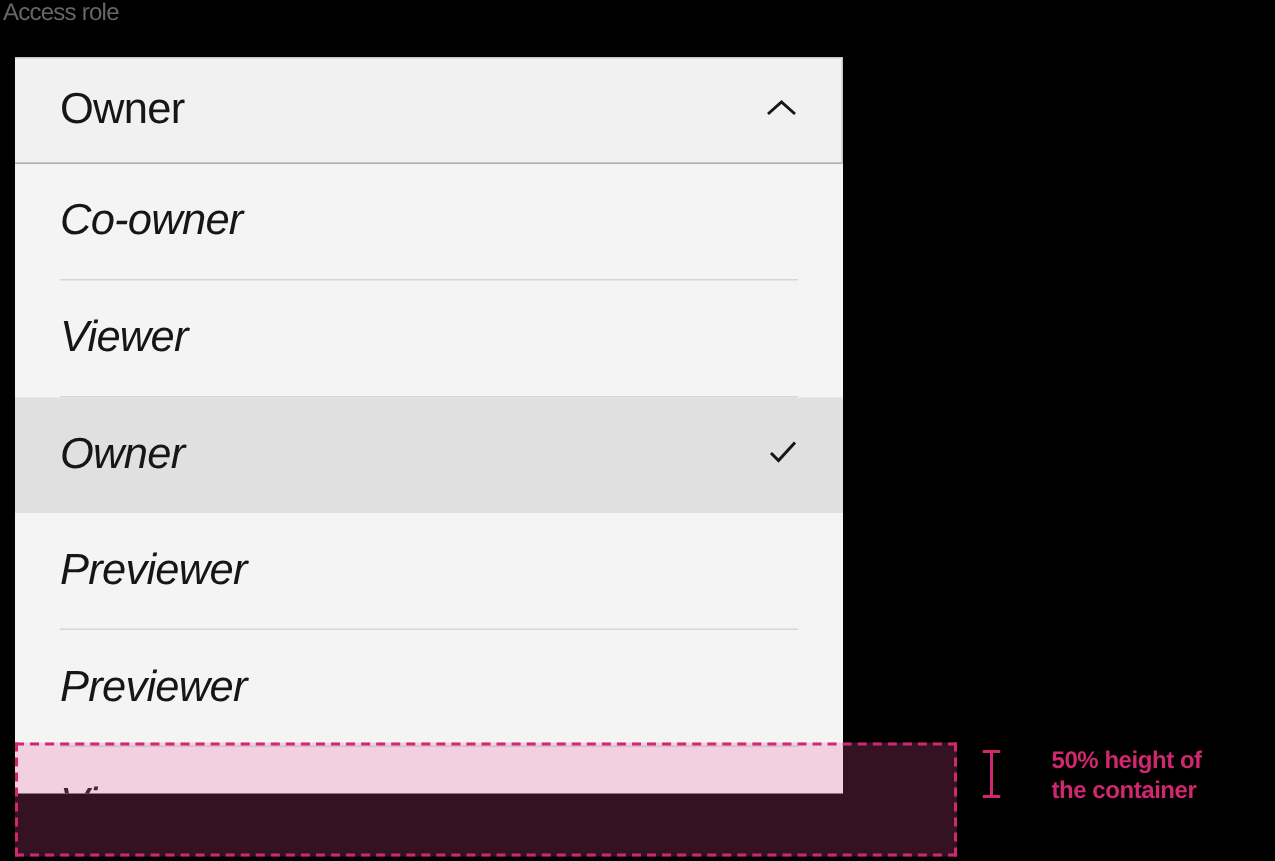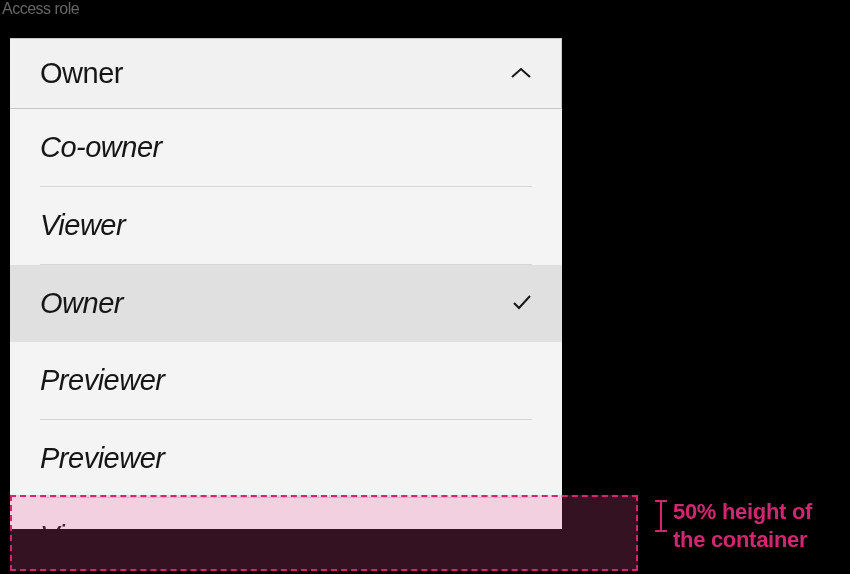--- a/index.html
+++ b/index.html
@@ -137,26 +137,27 @@
     .i-beam {
       width: 12px;
       height: 32px;
       position: relative;
       margin-top: 2px;
     }
     .i-beam svg {
       display: block;
     }
     .indicator-text {
-      font-size: 22px;
+      font-size: 16px;
       color: #d12771;
       font-weight: 600;
       line-height: 1.25;
       letter-spacing: -0.3px;
       max-width: 170px;
+      margin-left: 28px;
     }
     .dropdown-container {
       z-index: 2;
     }
     .overlay-box {
       z-index: 3;
     }
     .indicator {
       z-index: 4;
     }

